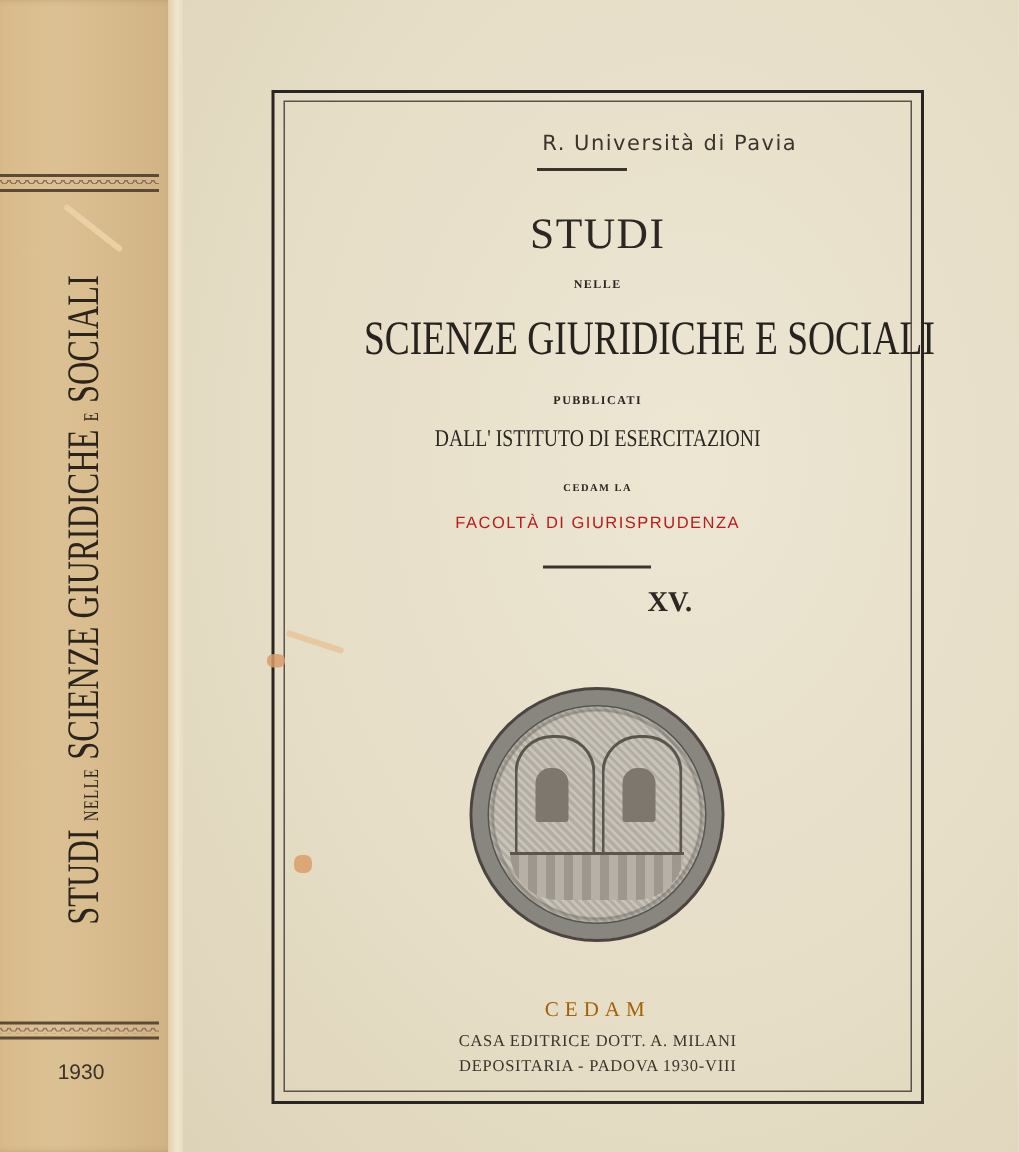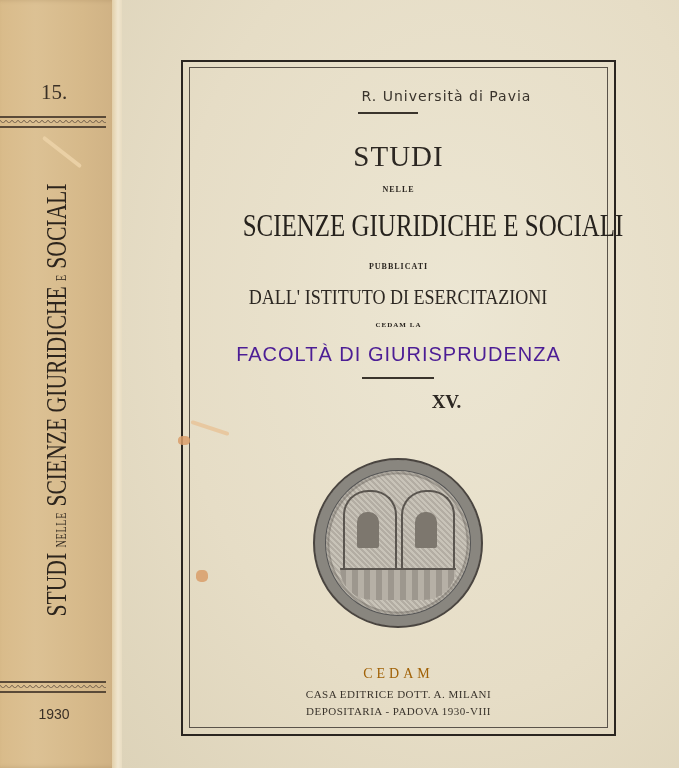--- a/index.html
+++ b/index.html
@@ -63,24 +63,24 @@
     border: 1px solid #5a534a;
   }
   .ctext { position: absolute; left: 189px; width: 419px; text-align: center; }
   .univ { top: 88px; font-family: "DejaVu Sans", sans-serif; font-size: 14px; letter-spacing: 1px; color: #3a342c; margin-left: 48px; }
   .rule { position: absolute; height: 1.5px; background: #3a342c; }
   .studi { top: 140px; font-size: 29px; letter-spacing: 1px; color: #2c2722; }
   .nelle { top: 185px; font-size: 8px; letter-spacing: 1px; font-weight: bold; }
   .scienze { top: 207px; font-size: 32px; color: #26221d; }
   .scienze span { display: inline-block; transform: scaleX(0.78); transform-origin: center; white-space: nowrap; }
   .pubblicati { top: 262px; font-size: 8px; letter-spacing: 1px; font-weight: bold; }
-  .istituto { top: 284px; font-size: 22px; color: #2c2722; }
+  .istituto { top: 284px; font-size: 16px; color: #2c2722; }
   .istituto span { display: inline-block; transform: scaleX(0.82); transform-origin: center; white-space: nowrap; }
   .presso { top: 321px; font-size: 7px; letter-spacing: 1px; font-weight: bold; }
-  .facolta { top: 343px; font-family: "Liberation Sans", sans-serif; font-size: 20px; letter-spacing: 1px; color: #4c1d95; }
+  .facolta { top: 343px; font-family: "Liberation Sans", sans-serif; font-size: 11px; letter-spacing: 1px; color: #b91c1c; }
   .volume { top: 391px; font-size: 19px; font-weight: bold; color: #2c2722; padding-left: 48px; }
   .cedam { top: 666px; font-size: 14px; letter-spacing: 4px; color: #a16207; }
   .casa { top: 688px; font-size: 11px; letter-spacing: 0.5px; color: #3a342c; }
   .depositaria { top: 705px; font-size: 11px; letter-spacing: 0.5px; color: #3a342c; }
   
   .seal {
     position: absolute; left: 313px; top: 458px; width: 166px; height: 166px;
     border-radius: 50%;
     background:
       radial-gradient(circle at 50% 50%, transparent 58%, rgba(60,55,50,.35) 59%, transparent 62%),
@@ -103,21 +103,20 @@
     background: repeating-linear-gradient(90deg, #9d978e 0 6px, #b6b0a6 6px 12px);
     border-radius: 0 0 40px 40px;
   }
   .stain { position: absolute; background: #d99d6a; border-radius: 40%; opacity: .85; }
   .tear { position: absolute; background: #e8c8a0; height: 4px; border-radius: 2px; }
 </style>
 </head>
 <body>
 
 <div class="spine">
-  <div class="spine-number">15.</div>
   <div class="spine-rule" style="top:116px">
     <div class="line" style="top:0"></div>
       <div class="wave"></div>
       <div class="line" style="top:10px"></div>
   </div>
   <div class="spine-tear"></div>
   <div class="spine-title">
     <span class="narrow">
       <span>STUDI</span>
       <span class="small">NELLE</span>

